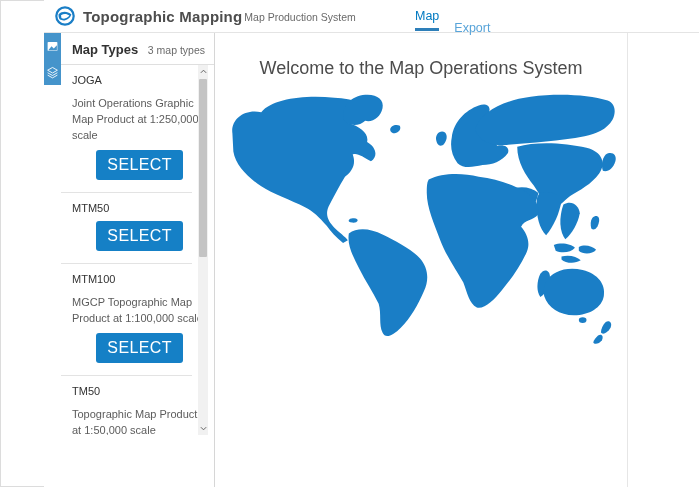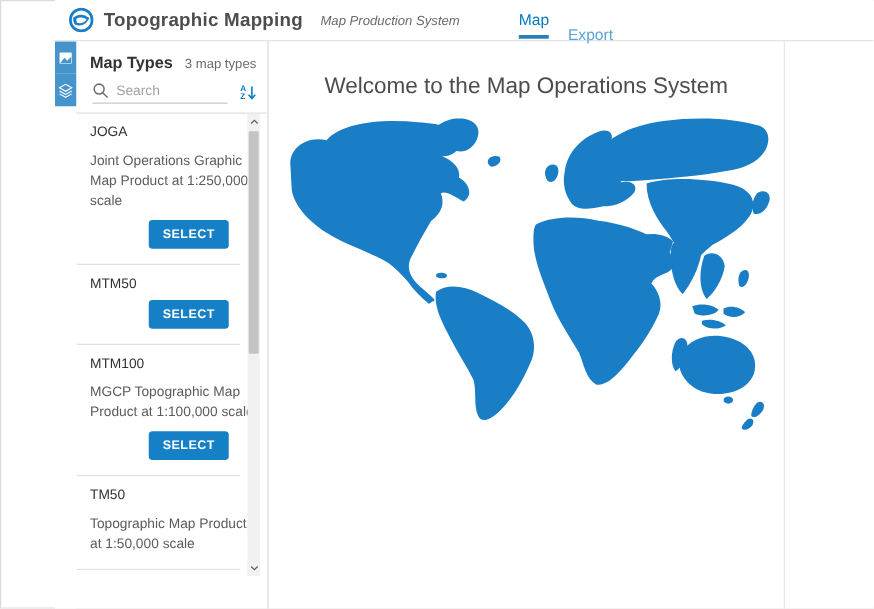--- a/index.html
+++ b/index.html
@@ -5,21 +5,21 @@
   html,body{margin:0;padding:0;background:#fff;}
   .app{
     position:relative;width:699px;height:487px;overflow:hidden;
     font-family:"Liberation Sans",sans-serif;color:#4c4c4c;
     box-shadow:inset 0 0 0 1px #dcdcdc;background:#fff;padding-left:44px;
   }
   
   .header{height:32px;border-bottom:1px solid #e4e4e4;display:flex;align-items:center;position:relative;background:#fff;}
   .logo{margin-left:11px;width:20px;height:20px;display:inline-flex;}
   .app-title{font-size:15px;font-weight:600;color:#4d4d4d;margin-left:8px;letter-spacing:.2px;}
-  .app-subtitle{font-size:10.5px;color:#6a6a6a;margin-left:14px;margin-top:2px;font-style:italic;}
+  .app-subtitle{font-size:10.5px;color:#6a6a6a;margin-left:2px;margin-top:2px;}
   .top-nav{position:absolute;left:371px;top:0;height:32px;display:flex;align-items:center;}
   .nav-item{font-size:12.5px;color:#58a4d9;text-decoration:none;cursor:pointer;padding:8px 0 5px 0;border-bottom:3px solid transparent;}
   .nav-item.active{color:#0079c1;border-bottom:3px solid #2e7fb9;}
   .nav-item + .nav-item{margin-left:15px;margin-top:24px;}
   .avatar{position:absolute;right:9px;top:6px;width:19px;height:19px;cursor:pointer;}
   
   .body-row{display:flex;height:454px;}
   
   .sidebar{width:170px;border-right:1px solid #d6d6d6;display:flex;background:#fff;}
   .tool-strip{width:17px;background:#fff;}
@@ -38,21 +38,21 @@
   .sort-letters{display:flex;flex-direction:column;line-height:6px;font-size:6.5px;font-weight:700;color:#0079c1;}
   .panel-divider{height:1px;background:#dfdfdf;margin-top:7px;}
   
   .list{position:relative;height:370px;overflow:hidden;padding-right:18px;}
   .item{margin:0 4px 0 0;padding:9px 8px 12px 11px;border-bottom:1px solid #e3e3e3;}
   .item:last-child{border-bottom:none;}
   .item-title{font-size:11px;font-weight:400;color:#323232;}
   .item-desc{font-size:11px;color:#5c5c5c;line-height:16px;margin-top:9px;width:132px;}
   .item-btn-row{text-align:right;margin-top:7px;padding-right:1px;}
   .select-btn{background:#1580c6;color:#fff;border:none;border-radius:3px;font-family:"Liberation Sans",sans-serif;
-    font-size:10px;font-weight:700;letter-spacing:.4px;padding:6px 11px;cursor:pointer;}
+    font-size:16px;font-weight:400;letter-spacing:.4px;padding:6px 11px;cursor:pointer;}
   
   .scrollbar{position:absolute;top:0;right:6px;width:10px;height:370px;background:#f1f1f1;}
   .scroll-arrow{position:absolute;left:0;width:10px;height:13px;display:flex;align-items:center;justify-content:center;cursor:pointer;background:#f1f1f1;}
   .scroll-arrow.up{top:0;}
   .scroll-arrow.down{bottom:0;}
   .scroll-thumb{position:absolute;left:1px;top:14px;width:8px;height:178px;background:#c4c4c4;border-radius:1px;cursor:pointer;}
   
   .main{width:412px;border-right:1px solid #e6e6e6;display:flex;flex-direction:column;align-items:center;background:#fff;}
   .welcome{margin-top:25px;font-size:18px;color:#4c4c4c;font-weight:400;}
   .map-wrap{margin-top:12px;width:402px;height:255px;}
@@ -107,41 +107,20 @@
           </svg>
         </div>
       </div>
 
       <div class="panel">
         <div class="panel-header">
           <span class="panel-title">Map Types</span>
           <span class="panel-count">3 map types</span>
         </div>
 
-        <div class="search-row">
-          <div class="search-box">
-            <span style="display:inline-flex;">
-              <svg viewBox="0 0 14 14" width="13" height="13">
-                <circle cx="5.7" cy="5.7" r="4.3" fill="none" stroke="#6e6e6e" stroke-width="1.3"></circle>
-                <line x1="9" y1="9" x2="13" y2="13" stroke="#6e6e6e" stroke-width="1.3"></line>
-              </svg>
-            </span>
-            <input type="text" placeholder="Search" style="">
-          </div>
-          <div class="sort-btn">
-            <span class="sort-letters">
-              <span>A</span>
-              <span>Z</span>
-            </span>
-            <svg viewBox="0 0 8 14" width="7" height="13" style="margin-left:1px;">
-              <line x1="4" y1="1" x2="4" y2="11" stroke="#0079c1" stroke-width="1.4"></line>
-              <path d="M1,8.5 L4,12 L7,8.5" fill="none" stroke="#0079c1" stroke-width="1.4"></path>
-            </svg>
-          </div>
-        </div>
 
         <div class="panel-divider"></div>
 
         <div class="list">
 
           <div class="item">
             <div class="item-title">JOGA</div>
             <div class="item-desc">Joint Operations Graphic Map Product at 1:250,000 scale</div>
             <div class="item-btn-row"><button class="select-btn">SELECT</button></div>
           </div>

